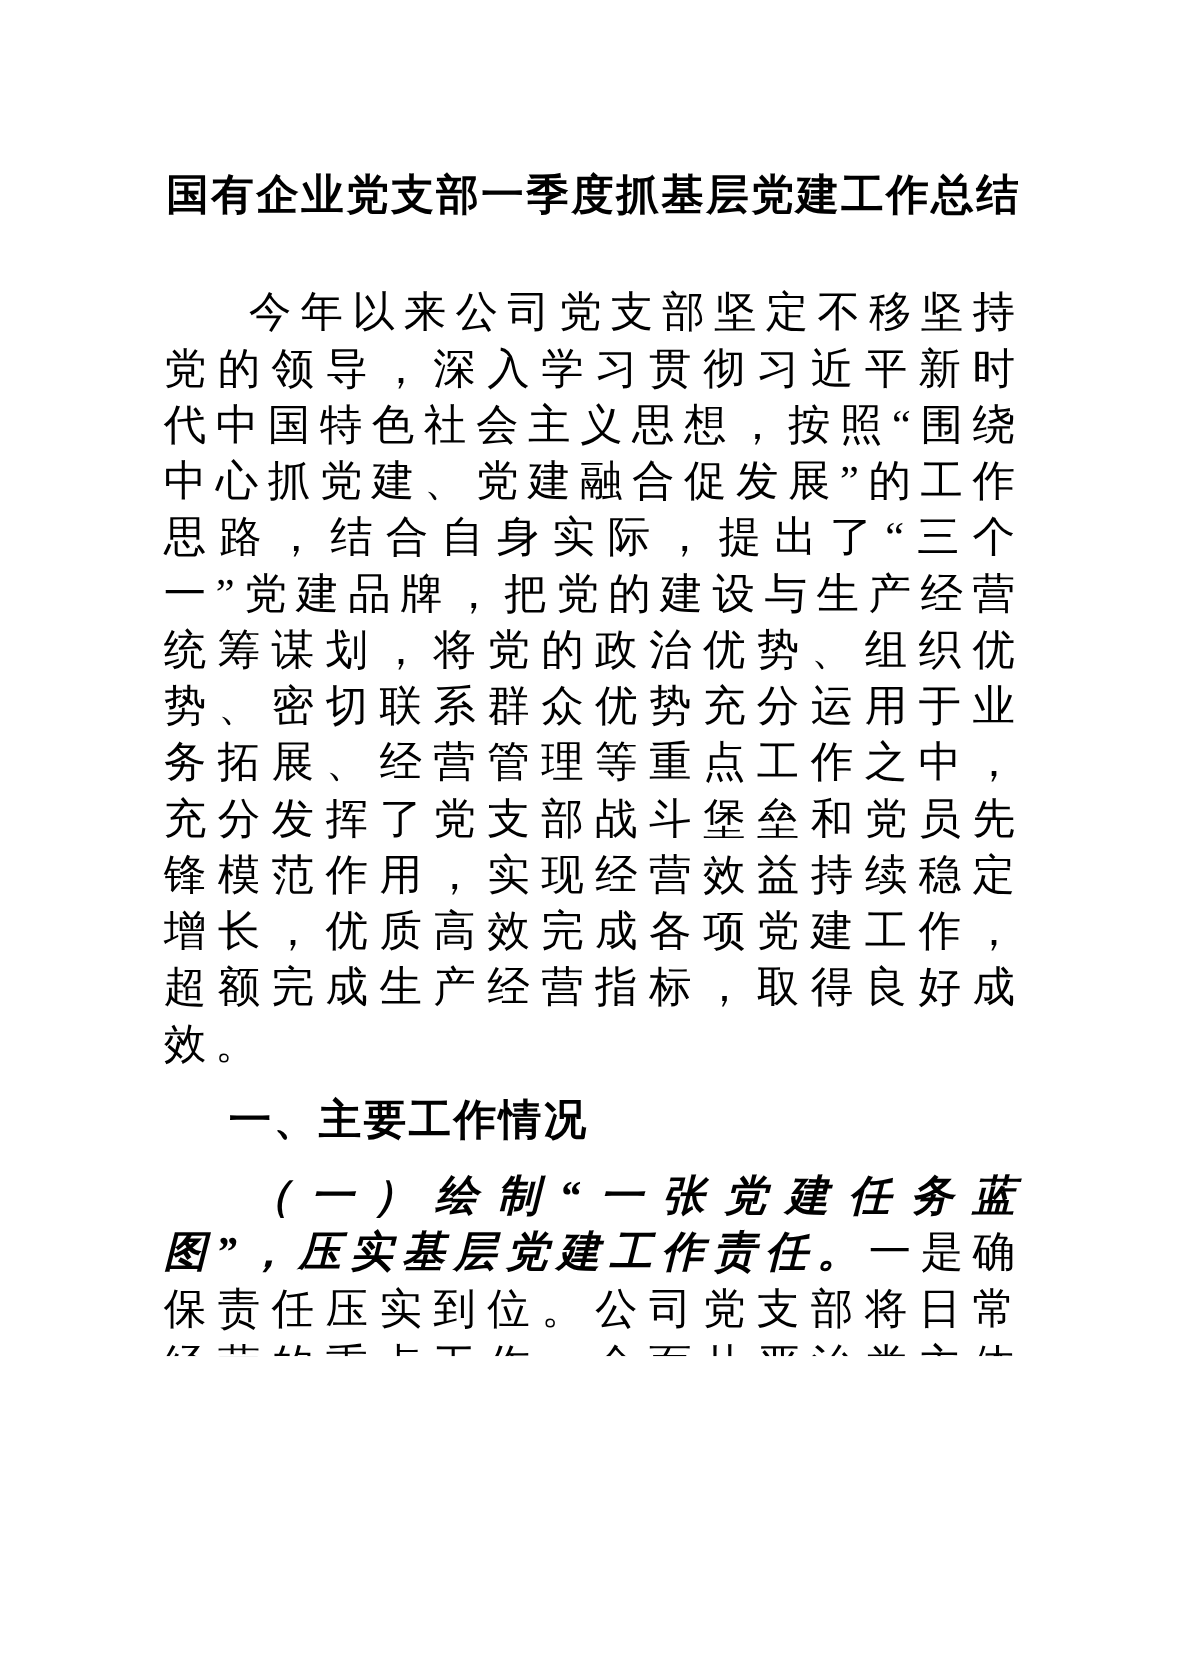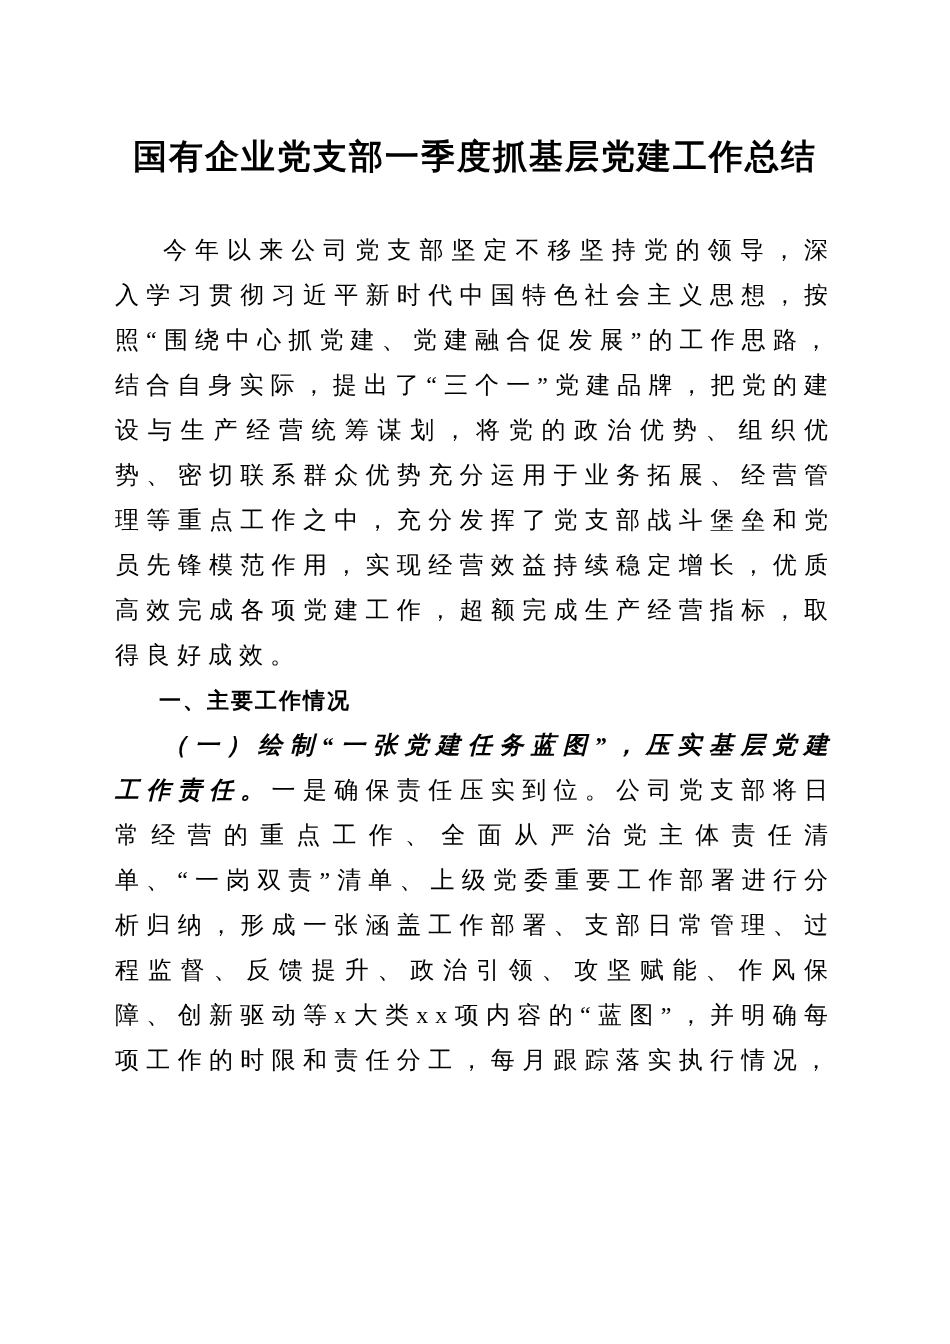--- a/index.html
+++ b/index.html
@@ -23,31 +23,31 @@
   .doc-title {
     margin: 0 0 46px 0;
     text-align: center;
     font-size: 34px;
     line-height: 50px;
     font-weight: 700;
     letter-spacing: 2px;
     font-family: "Liberation Serif", "DejaVu Serif", serif;
   }
   .para {
-    margin: 0;
-    font-size: 24px;
+    margin: 16px;
+    font-size: 34px;
     line-height: 45px;
     letter-spacing: 7px;
     text-align: justify;
     text-justify: inter-character;
     text-indent: 2em;
   }
   .section-heading {
     margin: 0;
-    font-size: 22px;
+    font-size: 34px;
     line-height: 45px;
     font-weight: 700;
     letter-spacing: 2px;
     text-indent: 2em;
     font-family: "Liberation Sans", "DejaVu Sans", sans-serif;
   }
   .para strong {
     font-weight: 700;
     font-style: italic;
   }

